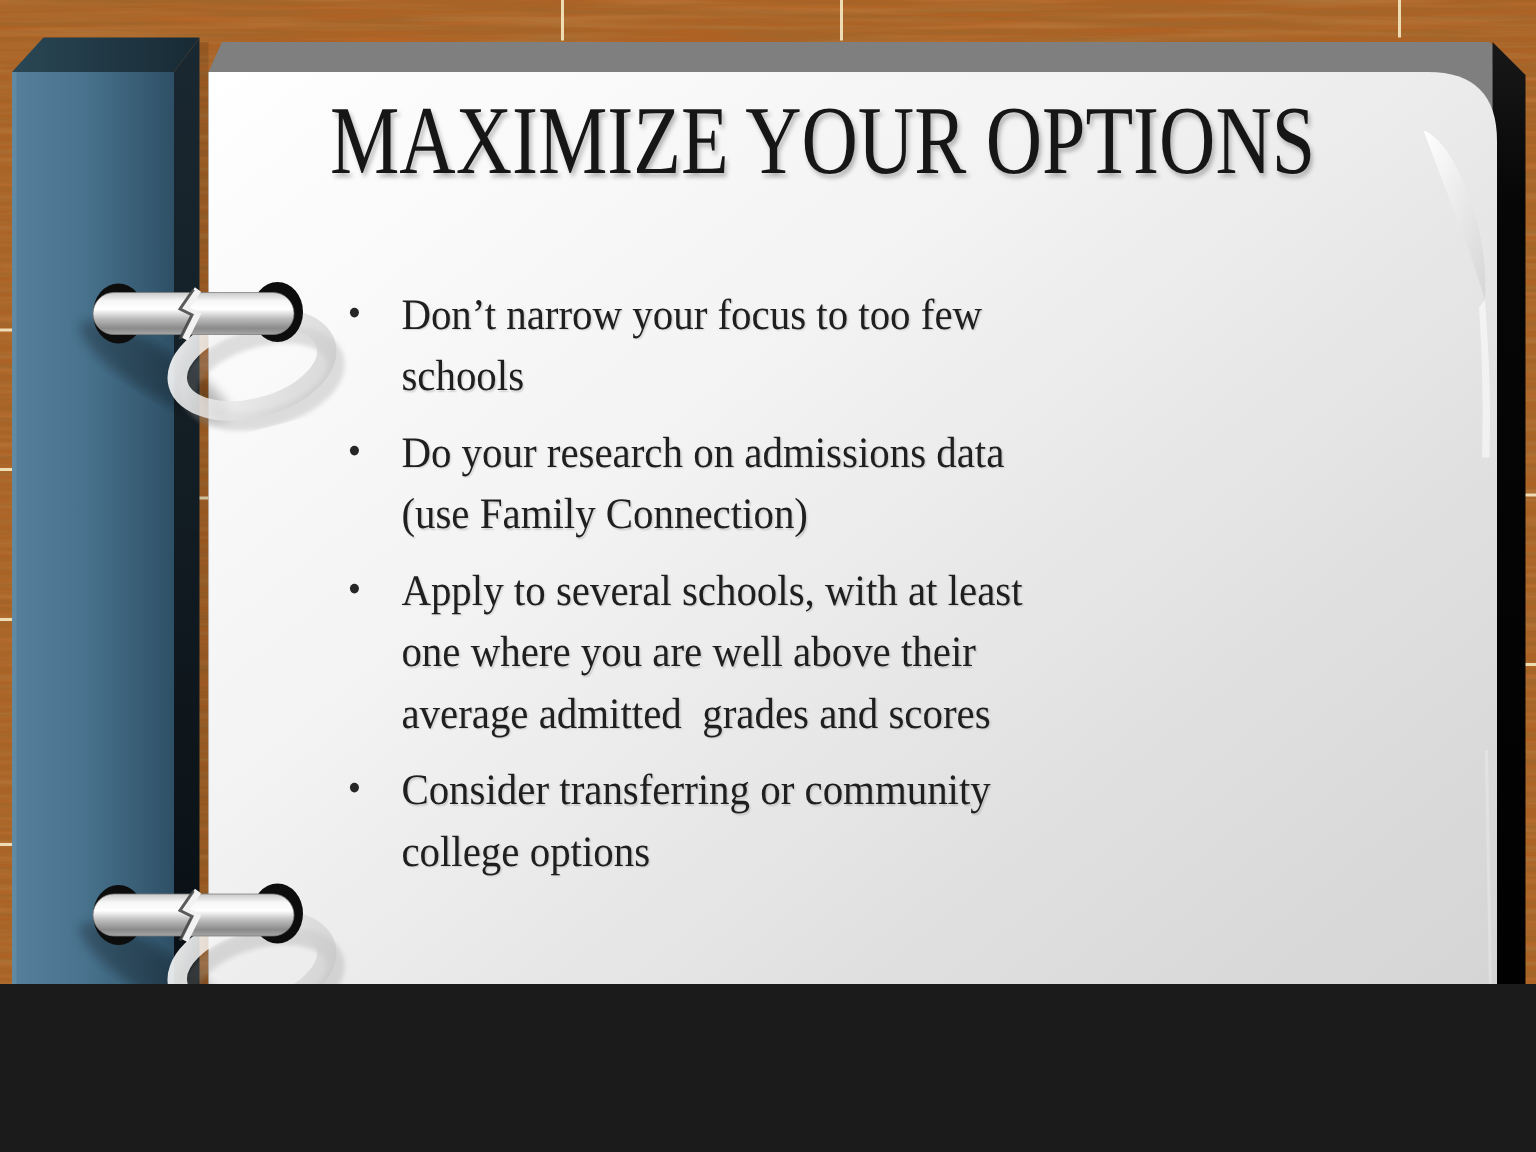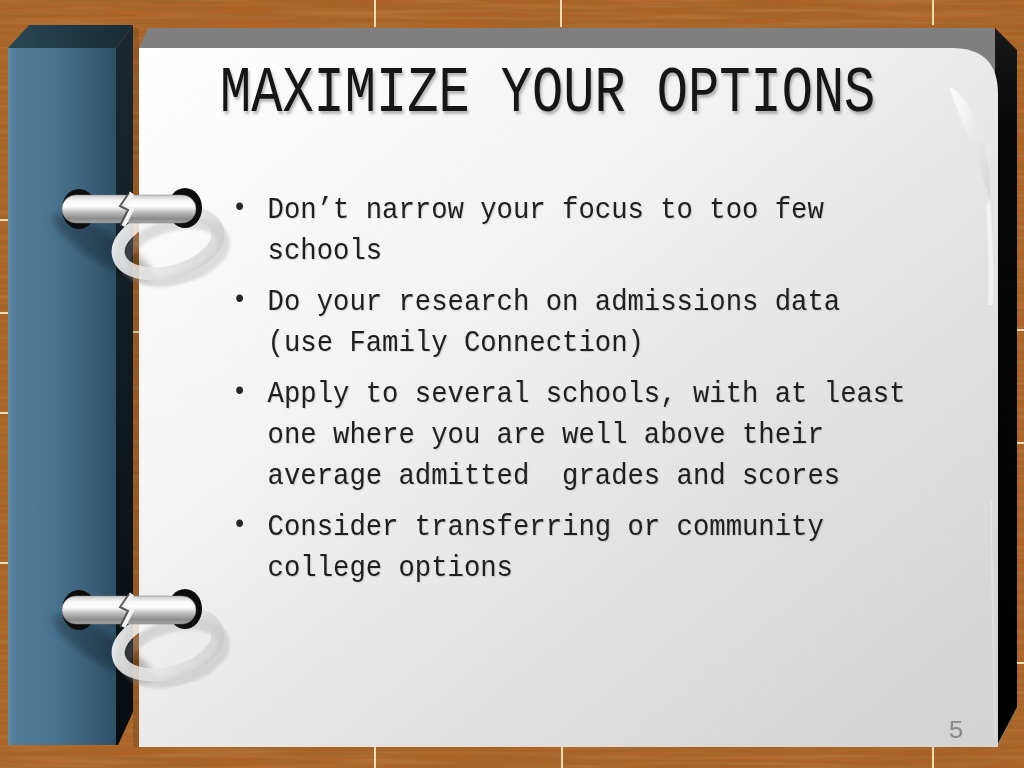--- a/index.html
+++ b/index.html
@@ -1,18 +1,18 @@
 <!DOCTYPE html>
 <html><head>
 <meta charset="utf-8">
 <style>
   html,body{margin:0;padding:0;background:#1b1b1b;}
   .stage{
-    position:relative;width:1024px;height:768px;overflow:hidden;
-    font-family:Liberation Mono, monospace;
+    position:relative;width:1024px;height:656px;overflow:hidden;
+    font-family:Liberation Serif, serif;
     -webkit-font-smoothing:antialiased;
   }
   .stage svg{position:absolute;left:0;top:0;}
   .slide-title{
     position:absolute;left:140px;top:62px;width:800px;
     text-align:center;font-size:65px;line-height:1;color:#161616;
     white-space:nowrap;letter-spacing:0px;
     transform:scaleX(0.80);transform-origin:50% 0;
     text-shadow:2px 3px 3px rgba(60,60,60,0.35);
   }

